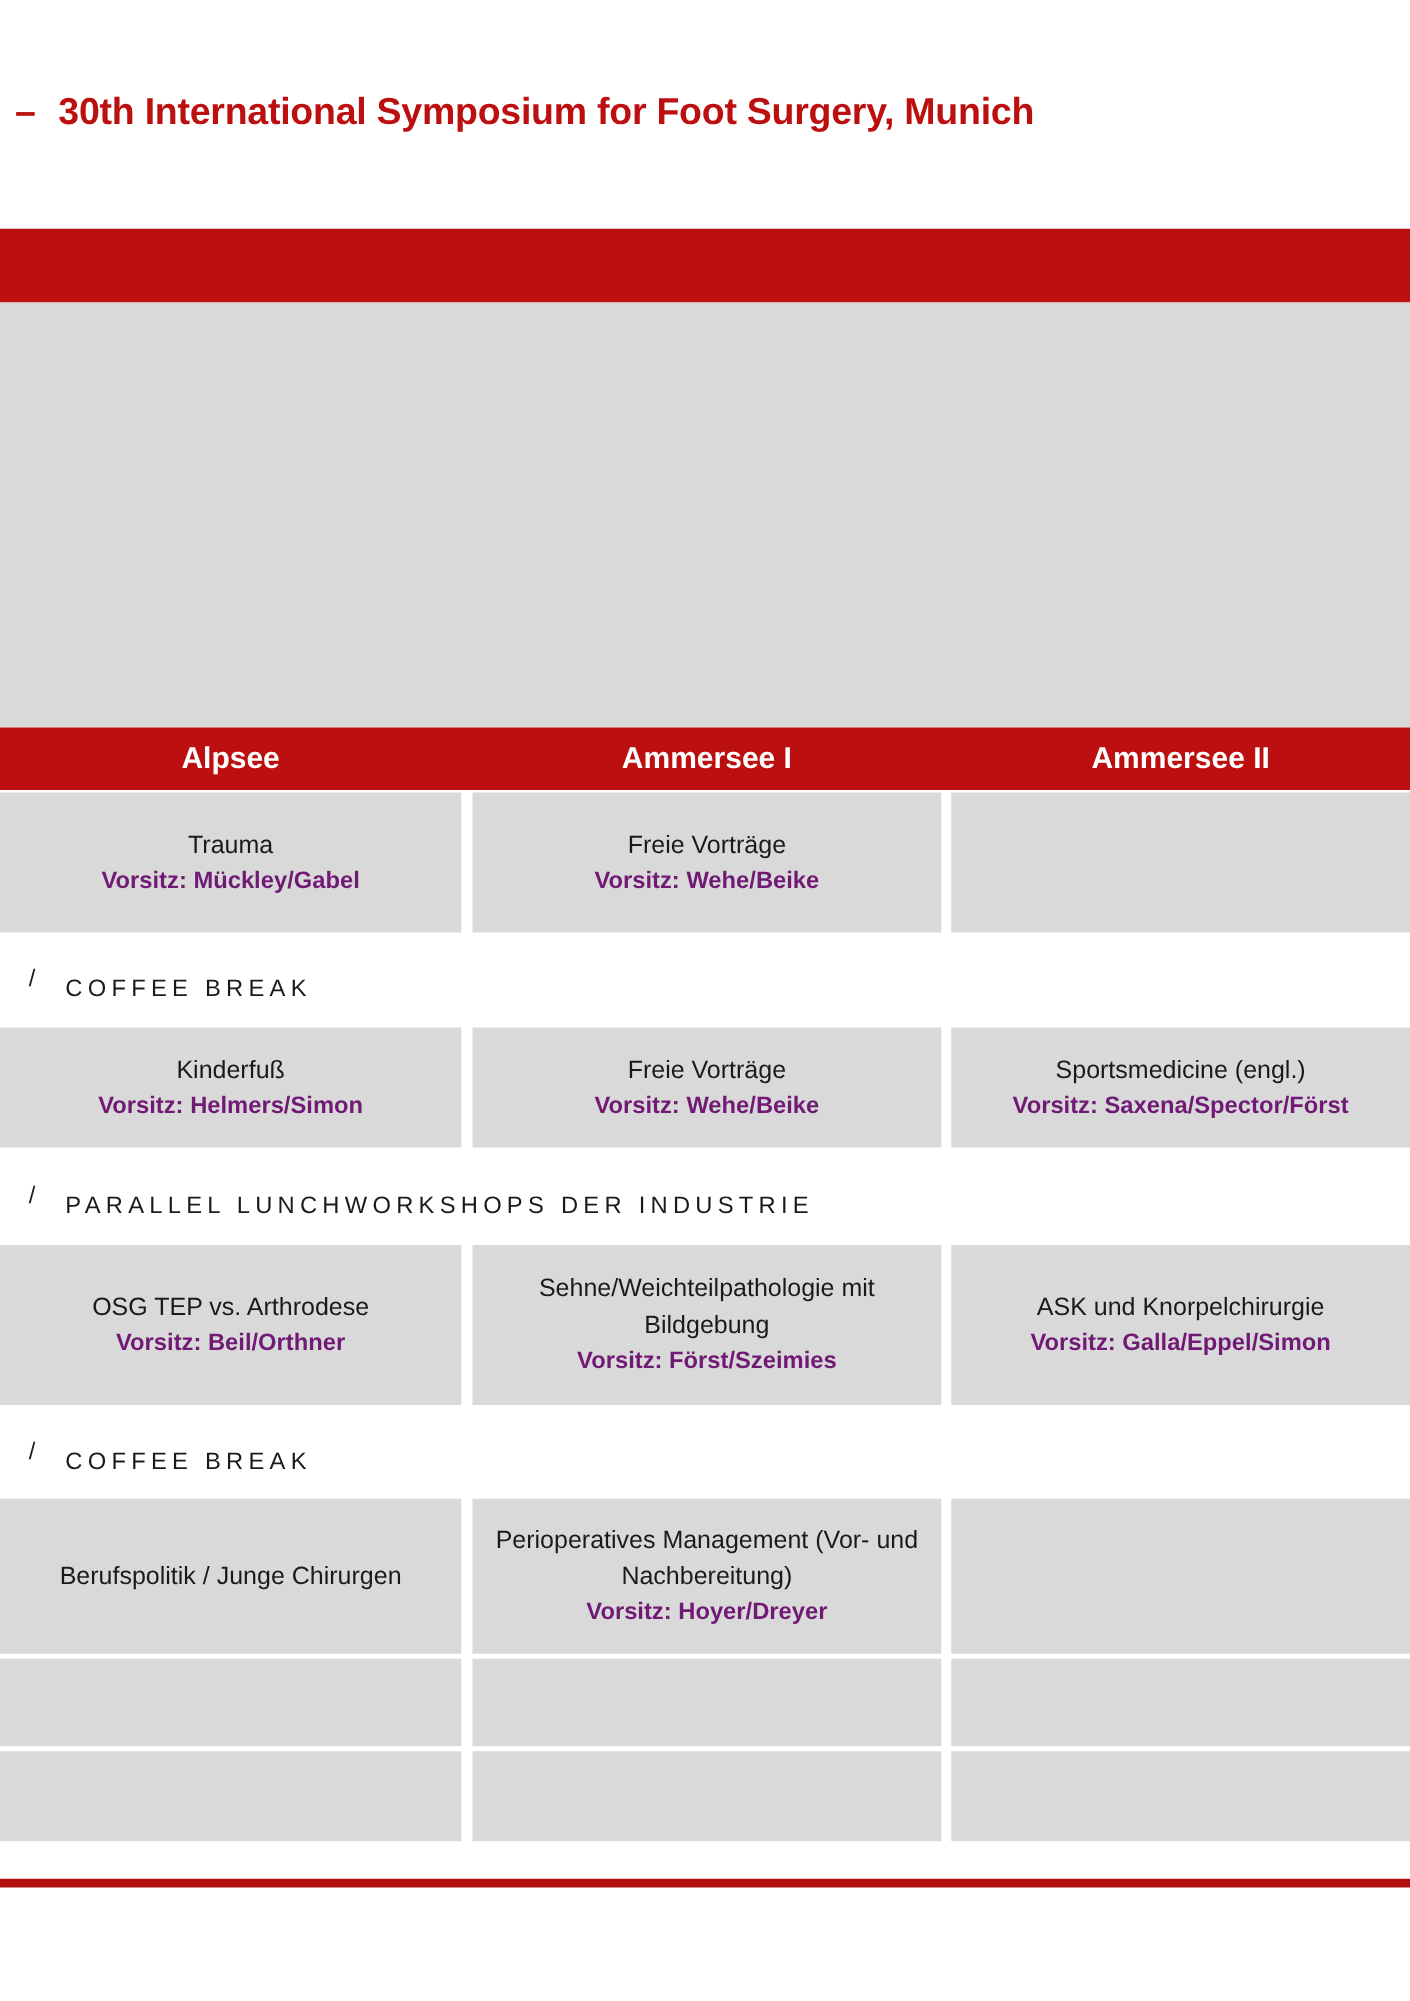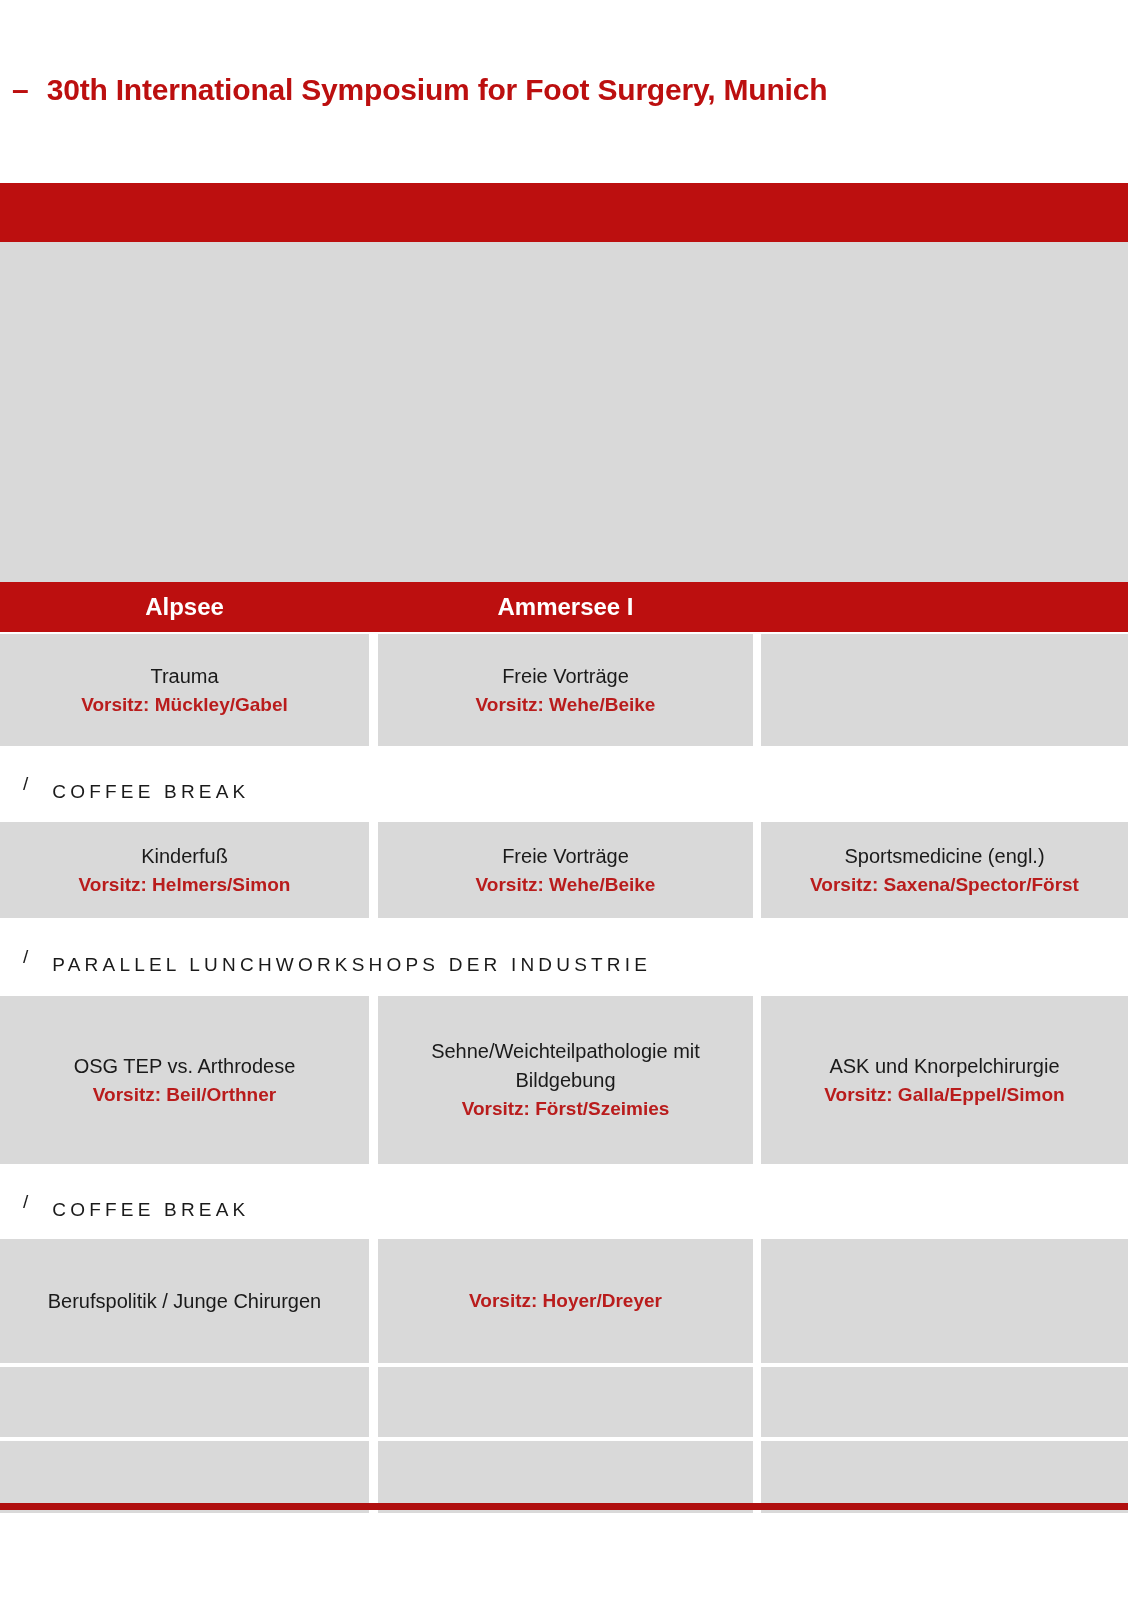--- a/index.html
+++ b/index.html
@@ -114,21 +114,21 @@
   .session-cell.empty {
     justify-content: center;
   }
   .cell-title {
     color: #1a1a1a;
     font-size: 20px;
     font-weight: normal;
     line-height: 1.45;
   }
   .cell-chair {
-    color: #b91c1c;
+    color: #701a75;
     font-size: 19px;
     font-weight: bold;
     line-height: 1.45;
   }
   .spacer-cell {
     background: transparent;
   }
 
   
   .break-row {
@@ -181,20 +181,21 @@
 
 <div class="hero-block"></div>
 
 <div class="schedule">
 
   <div class="room-header">
     <div class="room-cell col-a">Alpsee</div>
     <div class="gap-a"></div>
     <div class="room-cell col-b">Ammersee I</div>
     <div class="gap-b"></div>
+    <div class="room-cell col-c">Ammersee II</div>
   </div>
 
   <div class="row-gap" style="height:2px"></div>
   <div class="session-row" style="height:112px">
     <div class="session-cell col-a">
       <div class="cell-title">Trauma</div>
       <div class="cell-chair">Vorsitz: Mückley/Gabel</div>
     </div>
     <div class="gap-a spacer-cell"></div>
     <div class="session-cell col-b">
@@ -228,21 +229,21 @@
       <div class="cell-title">Sportsmedicine (engl.)</div>
       <div class="cell-chair">Vorsitz: Saxena/Spector/Först</div>
     </div>
   </div>
 
   <div class="break-row" style="height:78px">
     <span class="break-slash">/</span>
     <span class="break-label">PARALLEL LUNCHWORKSHOPS DER INDUSTRIE</span>
   </div>
 
-  <div class="session-row" style="height:168px">
+  <div class="session-row" style="height:128px">
     <div class="session-cell col-a">
       <div class="cell-title">OSG TEP vs. Arthrodese</div>
       <div class="cell-chair">Vorsitz: Beil/Orthner</div>
     </div>
     <div class="gap-a spacer-cell"></div>
     <div class="session-cell col-b">
       <div class="cell-title">Sehne/Weichteilpathologie mit Bildgebung</div>
       <div class="cell-chair">Vorsitz: Först/Szeimies</div>
     </div>
     <div class="gap-b spacer-cell"></div>
@@ -256,20 +257,21 @@
     <span class="break-slash">/</span>
     <span class="break-label">COFFEE BREAK</span>
   </div>
 
   <div class="session-row" style="height:124px">
     <div class="session-cell col-a">
       <div class="cell-title">Berufspolitik / Junge Chirurgen</div>
     </div>
     <div class="gap-a spacer-cell"></div>
     <div class="session-cell col-b">
+      <div class="cell-title">Perioperatives Management (Vor- und Nachbereitung)</div>
       <div class="cell-chair">Vorsitz: Hoyer/Dreyer</div>
     </div>
     <div class="gap-b spacer-cell"></div>
     <div class="session-cell col-c empty">
       <div class="cell-title"></div>
       <div class="cell-chair"></div>
     </div>
   </div>
 
   <div class="row-gap" style="height:4px"></div>

